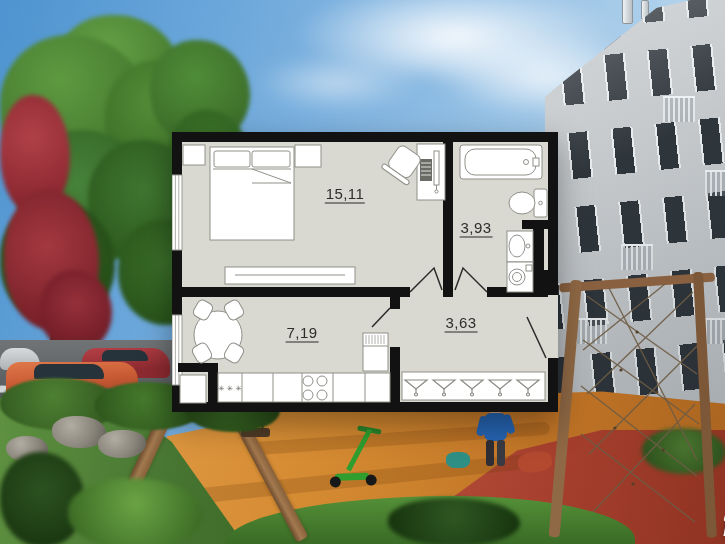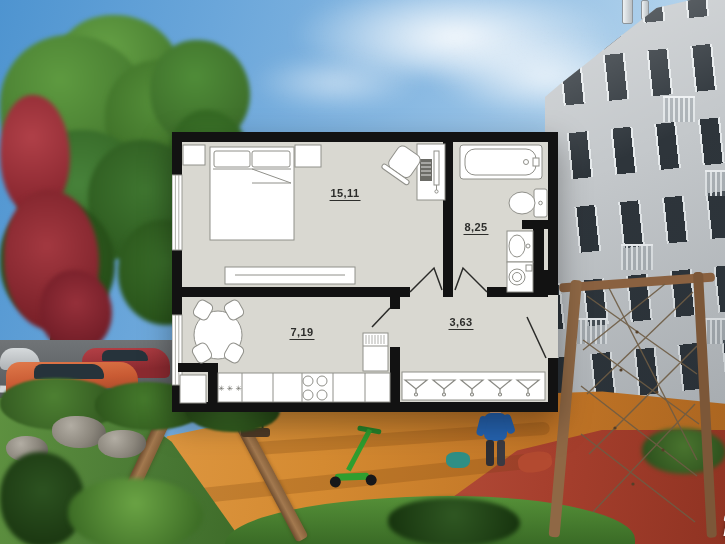--- a/index.html
+++ b/index.html
@@ -36,21 +36,21 @@
            clip-path:polygon(0 88%,28% 62%,46% 18%,68% 0,100% 0,100% 100%,0 100%);}
   .shadowband{background:rgba(110,60,15,0.22);border-radius:8px;}
   .beam{background:linear-gradient(90deg,#6e4c2e,#a3794f 45%,#86603a);border-radius:4px;box-shadow:0 0 4px rgba(60,35,10,.4);}
   .rock{background:radial-gradient(circle at 35% 30%,#b2ada3,#8a857b 55%,#5f5b54);}
   
   .plan{left:172px;top:132px;width:386px;height:280px;z-index:10;box-shadow:0 12px 30px rgba(0,0,0,0.35);}
   .plan svg{left:0;top:0;}
   .wm{left:50%;top:62px;transform:translateX(calc(-50% - 14px));text-align:center;z-index:3;
       font-family:"Liberation Serif","DejaVu Serif",serif;font-weight:bold;font-size:94px;
       line-height:88px;letter-spacing:5px;color:rgba(96,96,86,0.30);white-space:nowrap;position:absolute;}
-  .plan-label{z-index:4;transform:translate(-50%,-50%);font-size:11px;font-weight:bold;
+  .plan-label{z-index:4;transform:translate(-50%,-50%);font-size:15px;font-weight:normal;
       color:#2d2d2b;letter-spacing:0.4px;border-bottom:1.5px solid #2d2d2b;padding:0 1px 1px;white-space:nowrap;}
   
   .logo{right:2px;bottom:3px;z-index:20;display:flex;align-items:flex-end;}
   .logo .txt{position:relative;font-style:italic;font-weight:bold;font-size:27px;color:#fff;
              letter-spacing:0.5px;text-shadow:0 1px 4px rgba(0,0,0,0.45);line-height:1;}
   .logo svg{position:relative;margin:0 -4px 19px 0;}
 </style>
 </head>
 <body>
 
@@ -336,21 +336,21 @@
       <g stroke="#2a2a28" stroke-width="1.5" fill="none">
         <path d="M238 160 L262 136 L270 158"></path>
         <path d="M315 160 L291 136 L283 158"></path>
         <path d="M218 176 L200 195"></path>
         <path d="M374 226 L355 185"></path>
       </g>
     </svg>
 
 
     <div class="plan-label" style="left:173px;top:62px">15,11</div>
-    <div class="plan-label" style="left:304px;top:96px">8,25</div>
+    <div class="plan-label" style="left:304px;top:96px">3,93</div>
     <div class="plan-label" style="left:130px;top:201px">7,19</div>
     <div class="plan-label" style="left:289px;top:191px">3,63</div>
   </div>
 
   <div class="logo">
     <svg width="19" height="15" viewBox="0 0 19 15">
       <g stroke="#ffffff" stroke-width="2.4" fill="none" stroke-linecap="round">
         <path d="M2 13 A 12 12 0 0 1 13 2"></path>
         <path d="M8 14 A 7 7 0 0 1 14.5 7.5"></path>
       </g>

